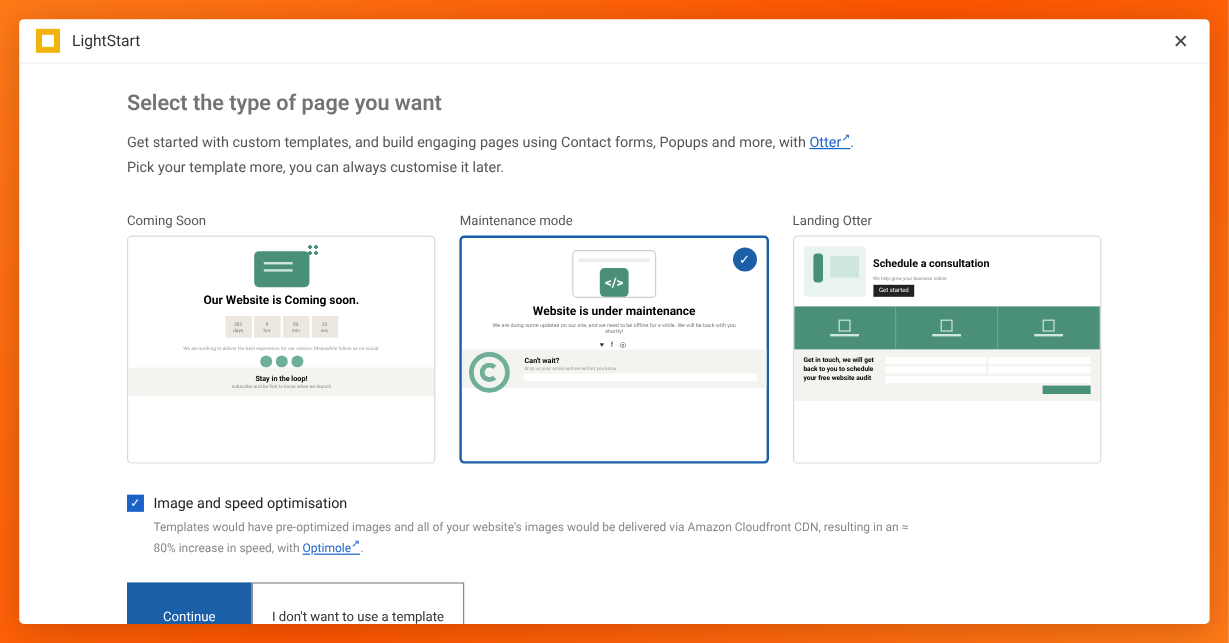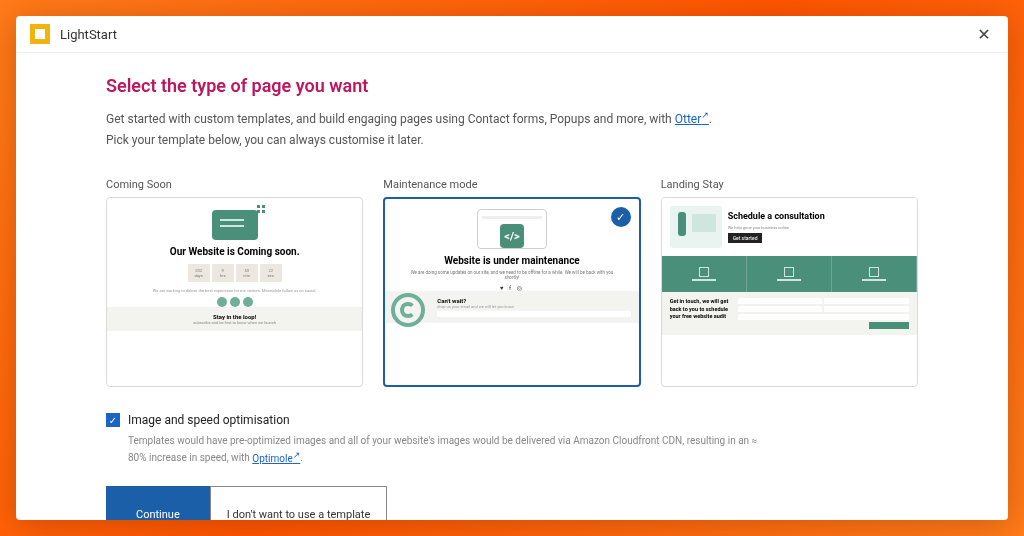--- a/index.html
+++ b/index.html
@@ -4,21 +4,21 @@
 <style>
   *{box-sizing:border-box;margin:0;padding:0;font-family:-apple-system,BlinkMacSystemFont,"Segoe UI",Roboto,Arial,sans-serif}
   body{background:linear-gradient(135deg,#ff7a18,#ff5500,#ff7a18);width:1024px;height:536px;padding:16px;overflow:hidden}
   .modal{background:#fff;width:100%;height:100%;border-radius:4px;box-shadow:0 4px 30px rgba(0,0,0,.2);display:flex;flex-direction:column;overflow:hidden}
   .titlebar{display:flex;align-items:center;padding:8px 14px;border-bottom:1px solid #eee}
   .logo{width:20px;height:20px;background:#f1b40f;margin-right:10px;display:flex;align-items:center;justify-content:center}
   .logo::after{content:"";width:10px;height:10px;background:#fff}
   .titlebar-name{font-size:13px;color:#333}
   .close{margin-left:auto;width:20px;height:20px;display:flex;align-items:center;justify-content:center;font-size:16px;color:#444;cursor:pointer}
   .content{padding:22px 90px 20px 90px;overflow:auto;flex:1}
-  h1{font-size:18px;font-weight:600;color:#be185d;margin-bottom:12px}
+  h1{font-size:18px;font-weight:600;color:#737373;margin-bottom:12px}
   .lead{font-size:12px;color:#555;line-height:1.6;margin-bottom:2px}
   .link{color:#1b62c9;text-decoration:underline}
   .ext-icon{font-size:9px;vertical-align:super}
   .cards{display:flex;gap:20px;margin-top:28px}
   .card-col{flex:1;min-width:0}
   .card-label{font-size:11px;color:#555;margin-bottom:6px}
   .card{background:#fff;border:1px solid #d9d9d9;border-radius:4px;height:190px;position:relative;overflow:hidden;cursor:pointer}
   .card.selected{border:2px solid #1b5fa9}
   .check{position:absolute;top:8px;right:8px;width:20px;height:20px;border-radius:50%;background:#1b5fa9;display:flex;align-items:center;justify-content:center;color:#fff;font-size:11px}
   
@@ -44,21 +44,21 @@
   .t2 p{font-size:4.5px;color:#777;margin-top:3px;padding:0 20px}
   .t2-soc{margin-top:4px;font-size:6px;letter-spacing:2px;color:#333}
   .t2-foot{margin-top:auto;width:100%;background:#f3f3f0;padding:6px 8px;position:relative;text-align:left}
   .at{width:34px;height:34px;border:4px solid #6fae98;border-radius:50%;position:absolute;left:6px;top:2px}
   .at::after{content:"";position:absolute;inset:5px;border:4px solid #6fae98;border-radius:50%;border-right-color:transparent}
   .t2-foot .frm{margin-left:44px}
   .t2-foot strong{font-size:6px}
   .t2-foot .field{height:6px;background:#fff;margin-top:2px}
   
   .t3{font-size:5px}
-  .t3-top{background:#fff;padding:8px;display:flex;gap:6px;align-items:center}
+  .t3-top{background:#fff;padding:8px;display:flex;gap:6px;align-items:flex-end}
   .illus{width:52px;height:42px;background:#e9f3ef;border-radius:3px;position:relative}
   .illus::after{content:"";position:absolute;left:8px;top:6px;width:8px;height:24px;background:#4a8f7a;border-radius:3px}
   .illus::before{content:"";position:absolute;right:6px;top:8px;width:24px;height:18px;background:#cfe6df}
   .t3-top h3{font-size:9px;font-weight:700;line-height:1.1}
   .t3-top .mini{font-size:4px;color:#888;margin:3px 0}
   .t3-top .btn{background:#222;color:#fff;font-size:5px;padding:2px 5px;display:inline-block}
   .t3-mid{background:#4a8f7a;height:36px;display:flex}
   .t3-mid div{flex:1;border-right:1px solid rgba(255,255,255,.2);display:flex;flex-direction:column;align-items:center;justify-content:center;gap:2px}
   .t3-mid i{width:10px;height:10px;border:1px solid #cfe6df}
   .t3-mid span{height:2px;width:24px;background:#cfe6df}
@@ -87,21 +87,21 @@
     <div class="logo"></div>
     <div class="titlebar-name">LightStart</div>
     <div class="close">✕</div>
   </div>
 
   <div class="content">
     <h1>Select the type of page you want</h1>
     <p class="lead">
       <span>Get started with custom templates, and build engaging pages using Contact forms, Popups and more, with </span><a class="link"><span>Otter</span><span class="ext-icon">↗</span></a>.
     </p>
-    <p class="lead">Pick your template below, you can always customise it later.</p>
+    <p class="lead">Pick your template more, you can always customise it later.</p>
 
     <div class="cards">
 
       <div class="card-col">
         <div class="card-label">Coming Soon</div>
         <div class="card">
           <div class="t1">
             <div class="t1-ico">
                 <div class="dots"></div>
               </div>
@@ -148,21 +148,21 @@
             <div class="t2-soc">♥ f ◎</div>
             <div class="t2-foot">
               <div class="at"></div>
               <div class="frm"><strong>Can't wait?</strong><div style="font-size:4px;color:#999">drop us your email and we will let you know</div><div class="field"></div></div>
             </div>
           </div>
         </div>
       </div>
 
       <div class="card-col">
-        <div class="card-label">Landing Stay</div>
+        <div class="card-label">Landing Otter</div>
         <div class="card">
           <div class="t3">
             <div class="t3-top">
               <div class="illus"></div>
               <div>
                 <h3>Schedule a consultation</h3>
                 <div class="mini">We help grow your business online</div>
                 <span class="btn">Get started</span>
               </div>
             </div>

